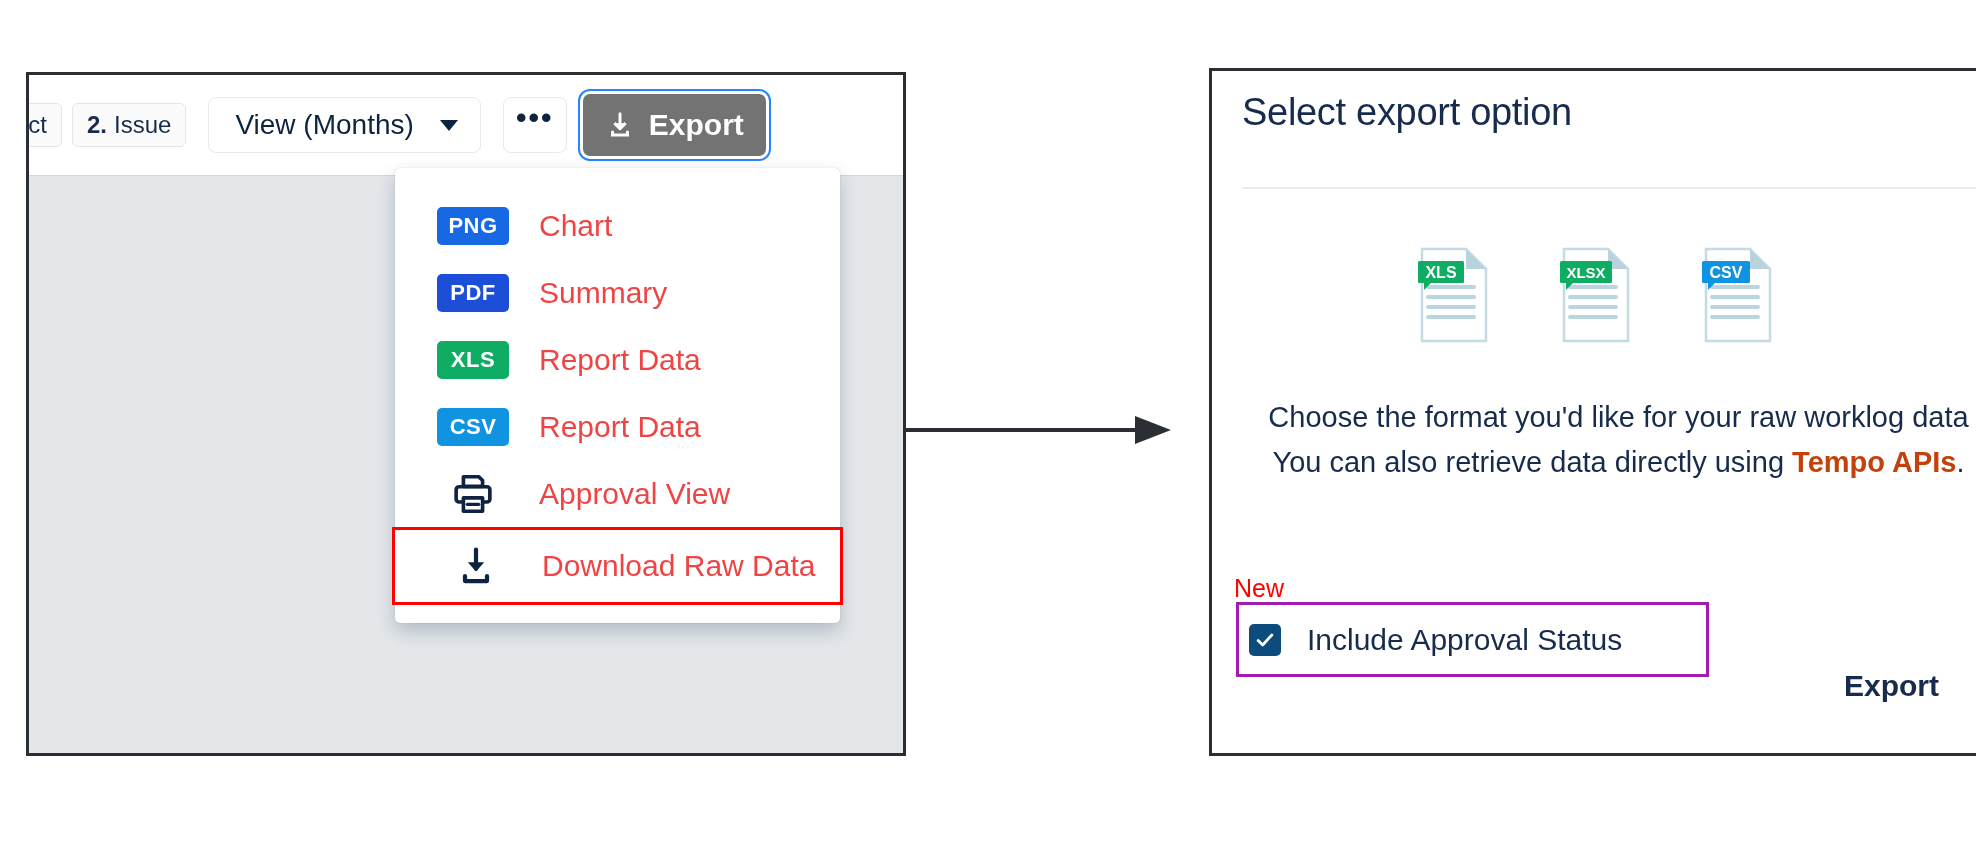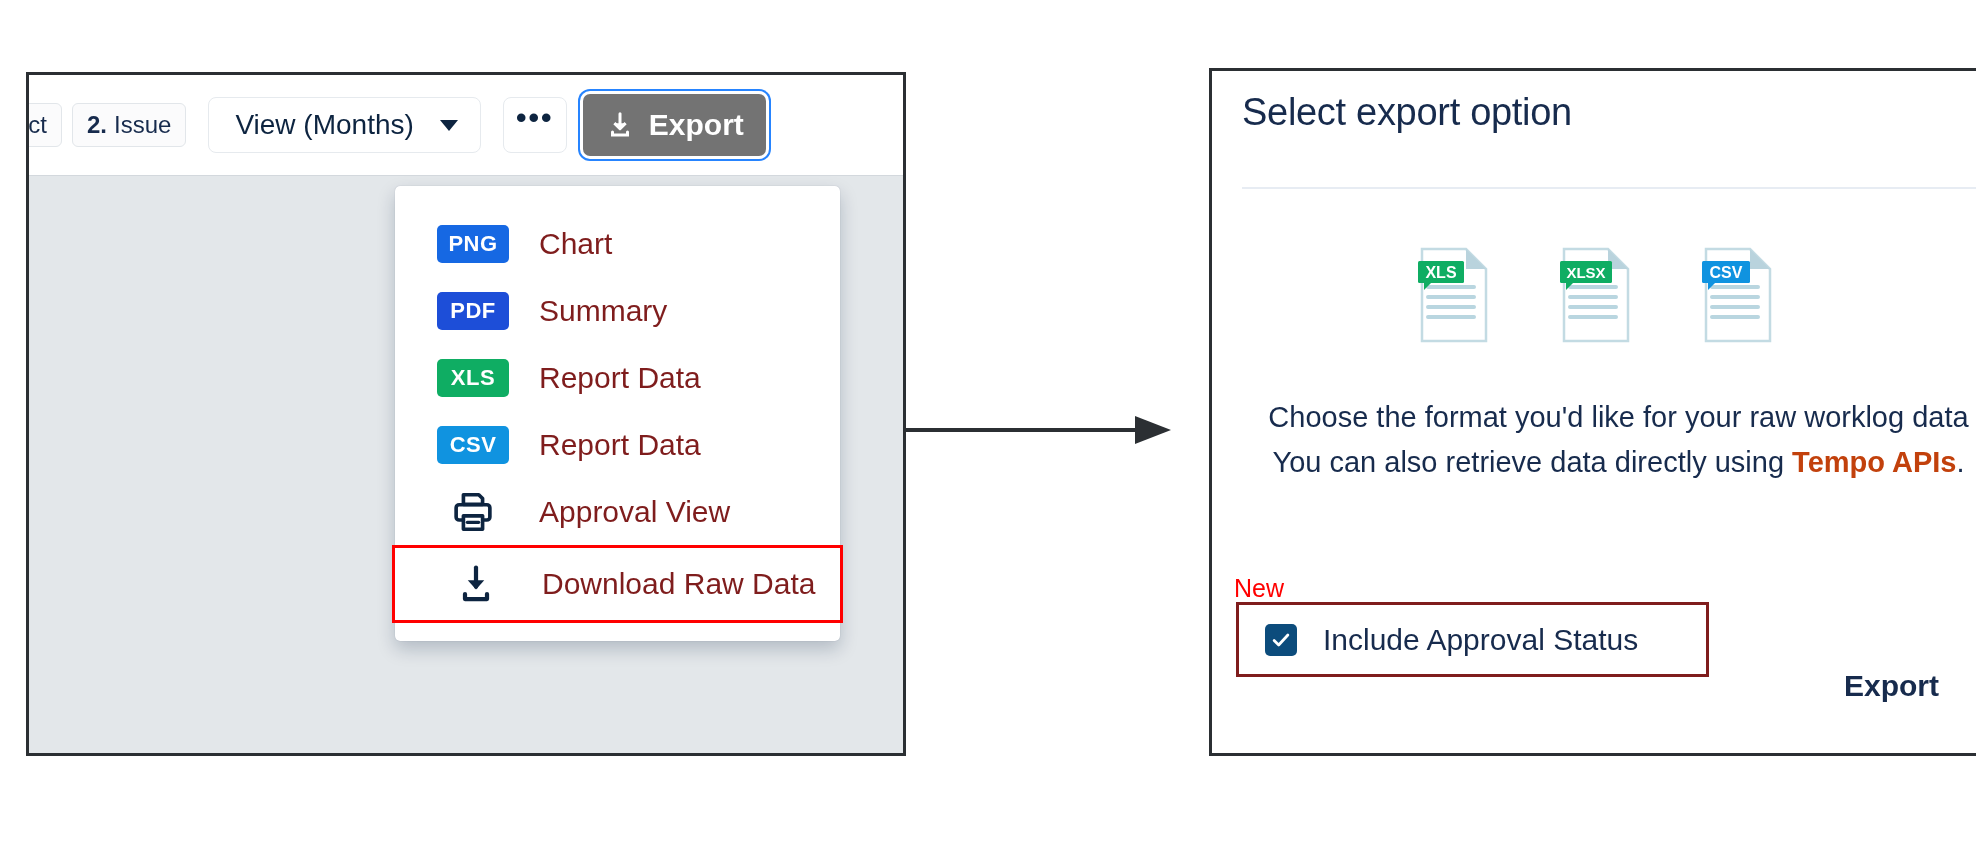--- a/index.html
+++ b/index.html
@@ -110,21 +110,21 @@
     left: 0; top: 100px;
     right: 0; bottom: 0;
     background: #e3e7ea;
     border-top: 1px solid #d3d8dd;
   }
 
   
   #export-menu {
     position: absolute;
     left: 395px;
-    top: 186px;
+    top: 168px;
     width: 445px;
     background: #ffffff;
     border-radius: 5px;
     box-shadow: 0 8px 18px rgba(9,30,66,0.22), 0 0 1px rgba(9,30,66,0.28);
     padding: 24px 0 18px 0;
     box-sizing: border-box;
     z-index: 5;
   }
   .menu-item {
     display: flex;
@@ -143,21 +143,21 @@
     font-weight: 700;
     display: flex;
     align-items: center;
     justify-content: center;
     letter-spacing: 0.5px;
     flex: none;
   }
   .menu-label {
     margin-left: 30px;
     font-size: 30px;
-    color: #7f1d1d;
+    color: #ef4444;
     white-space: nowrap;
   }
   .icon-slot {
     width: 72px;
     display: flex;
     align-items: center;
     justify-content: center;
     flex: none;
   }
   #menu-item-download {
@@ -238,25 +238,25 @@
     top: 503px;
     font-size: 25px;
     color: #ff0000;
   }
   #approval-box {
     position: absolute;
     left: 24px;
     top: 531px;
     width: 473px;
     height: 75px;
-    border: 3px solid #7f1d1d;
-    box-sizing: border-box;
-    display: flex;
-    align-items: center;
-    padding-left: 26px;
+    border: 3px solid #a21caf;
+    box-sizing: border-box;
+    display: flex;
+    align-items: center;
+    padding-left: 10px;
   }
   #approval-checkbox {
     width: 32px;
     height: 32px;
     border-radius: 5px;
     background: #0c4c7c;
     display: flex;
     align-items: center;
     justify-content: center;
     flex: none;

